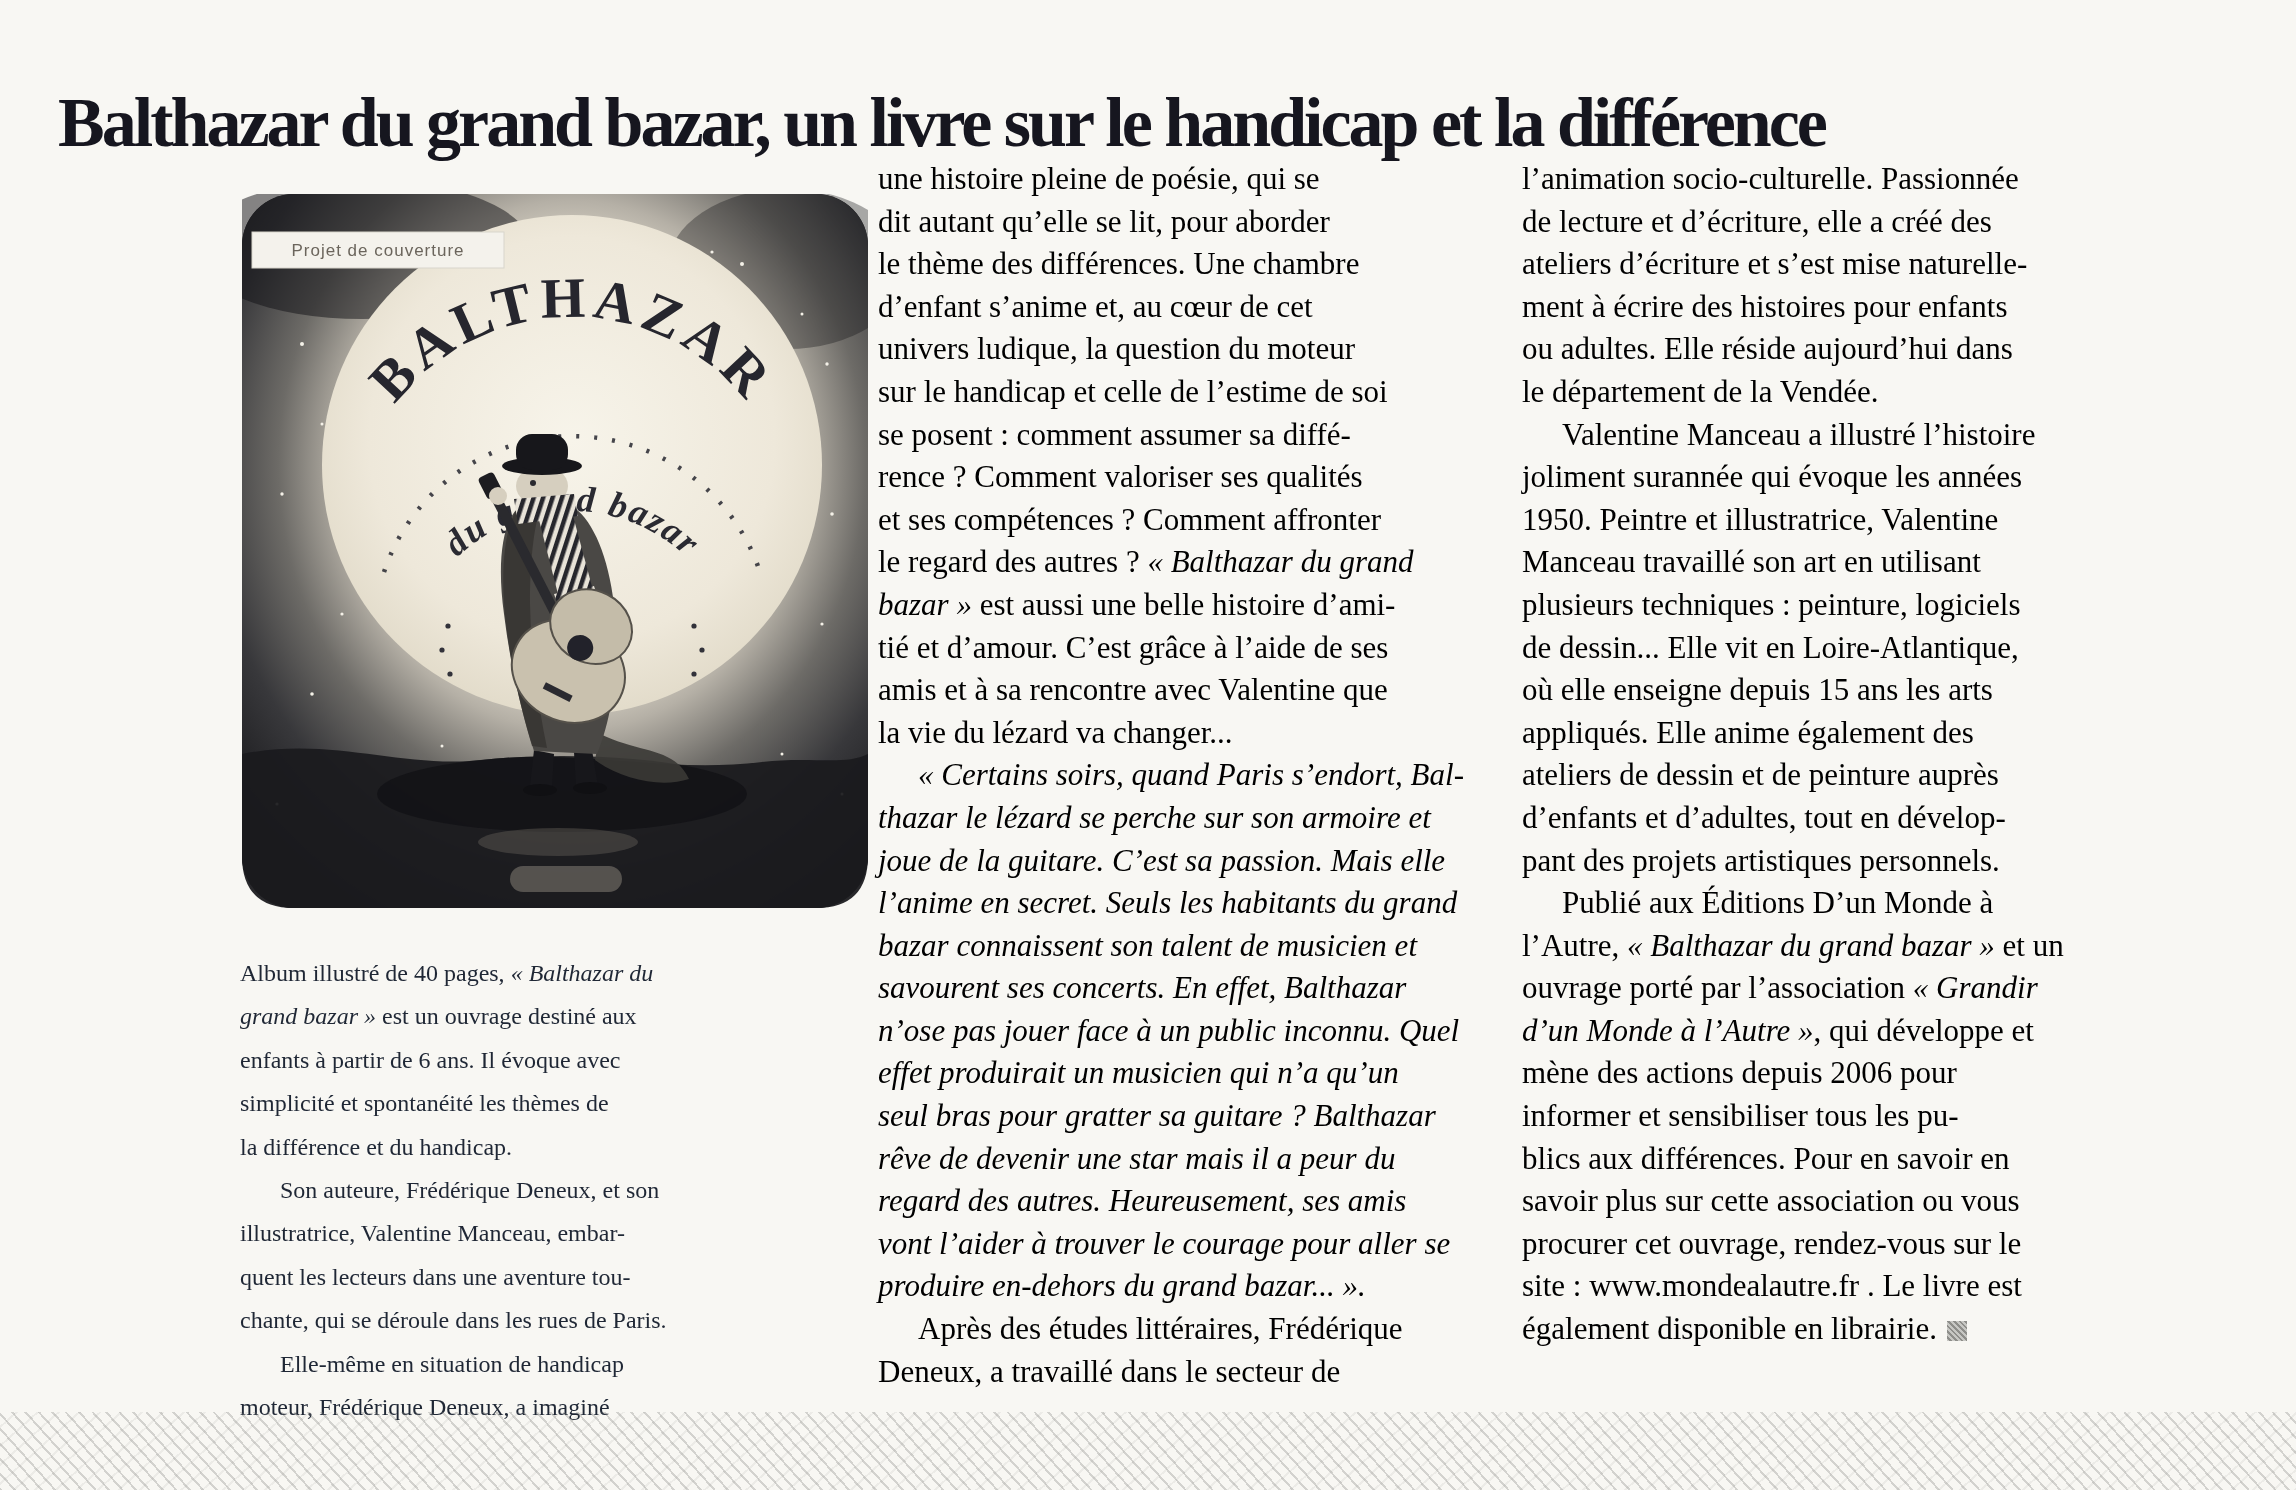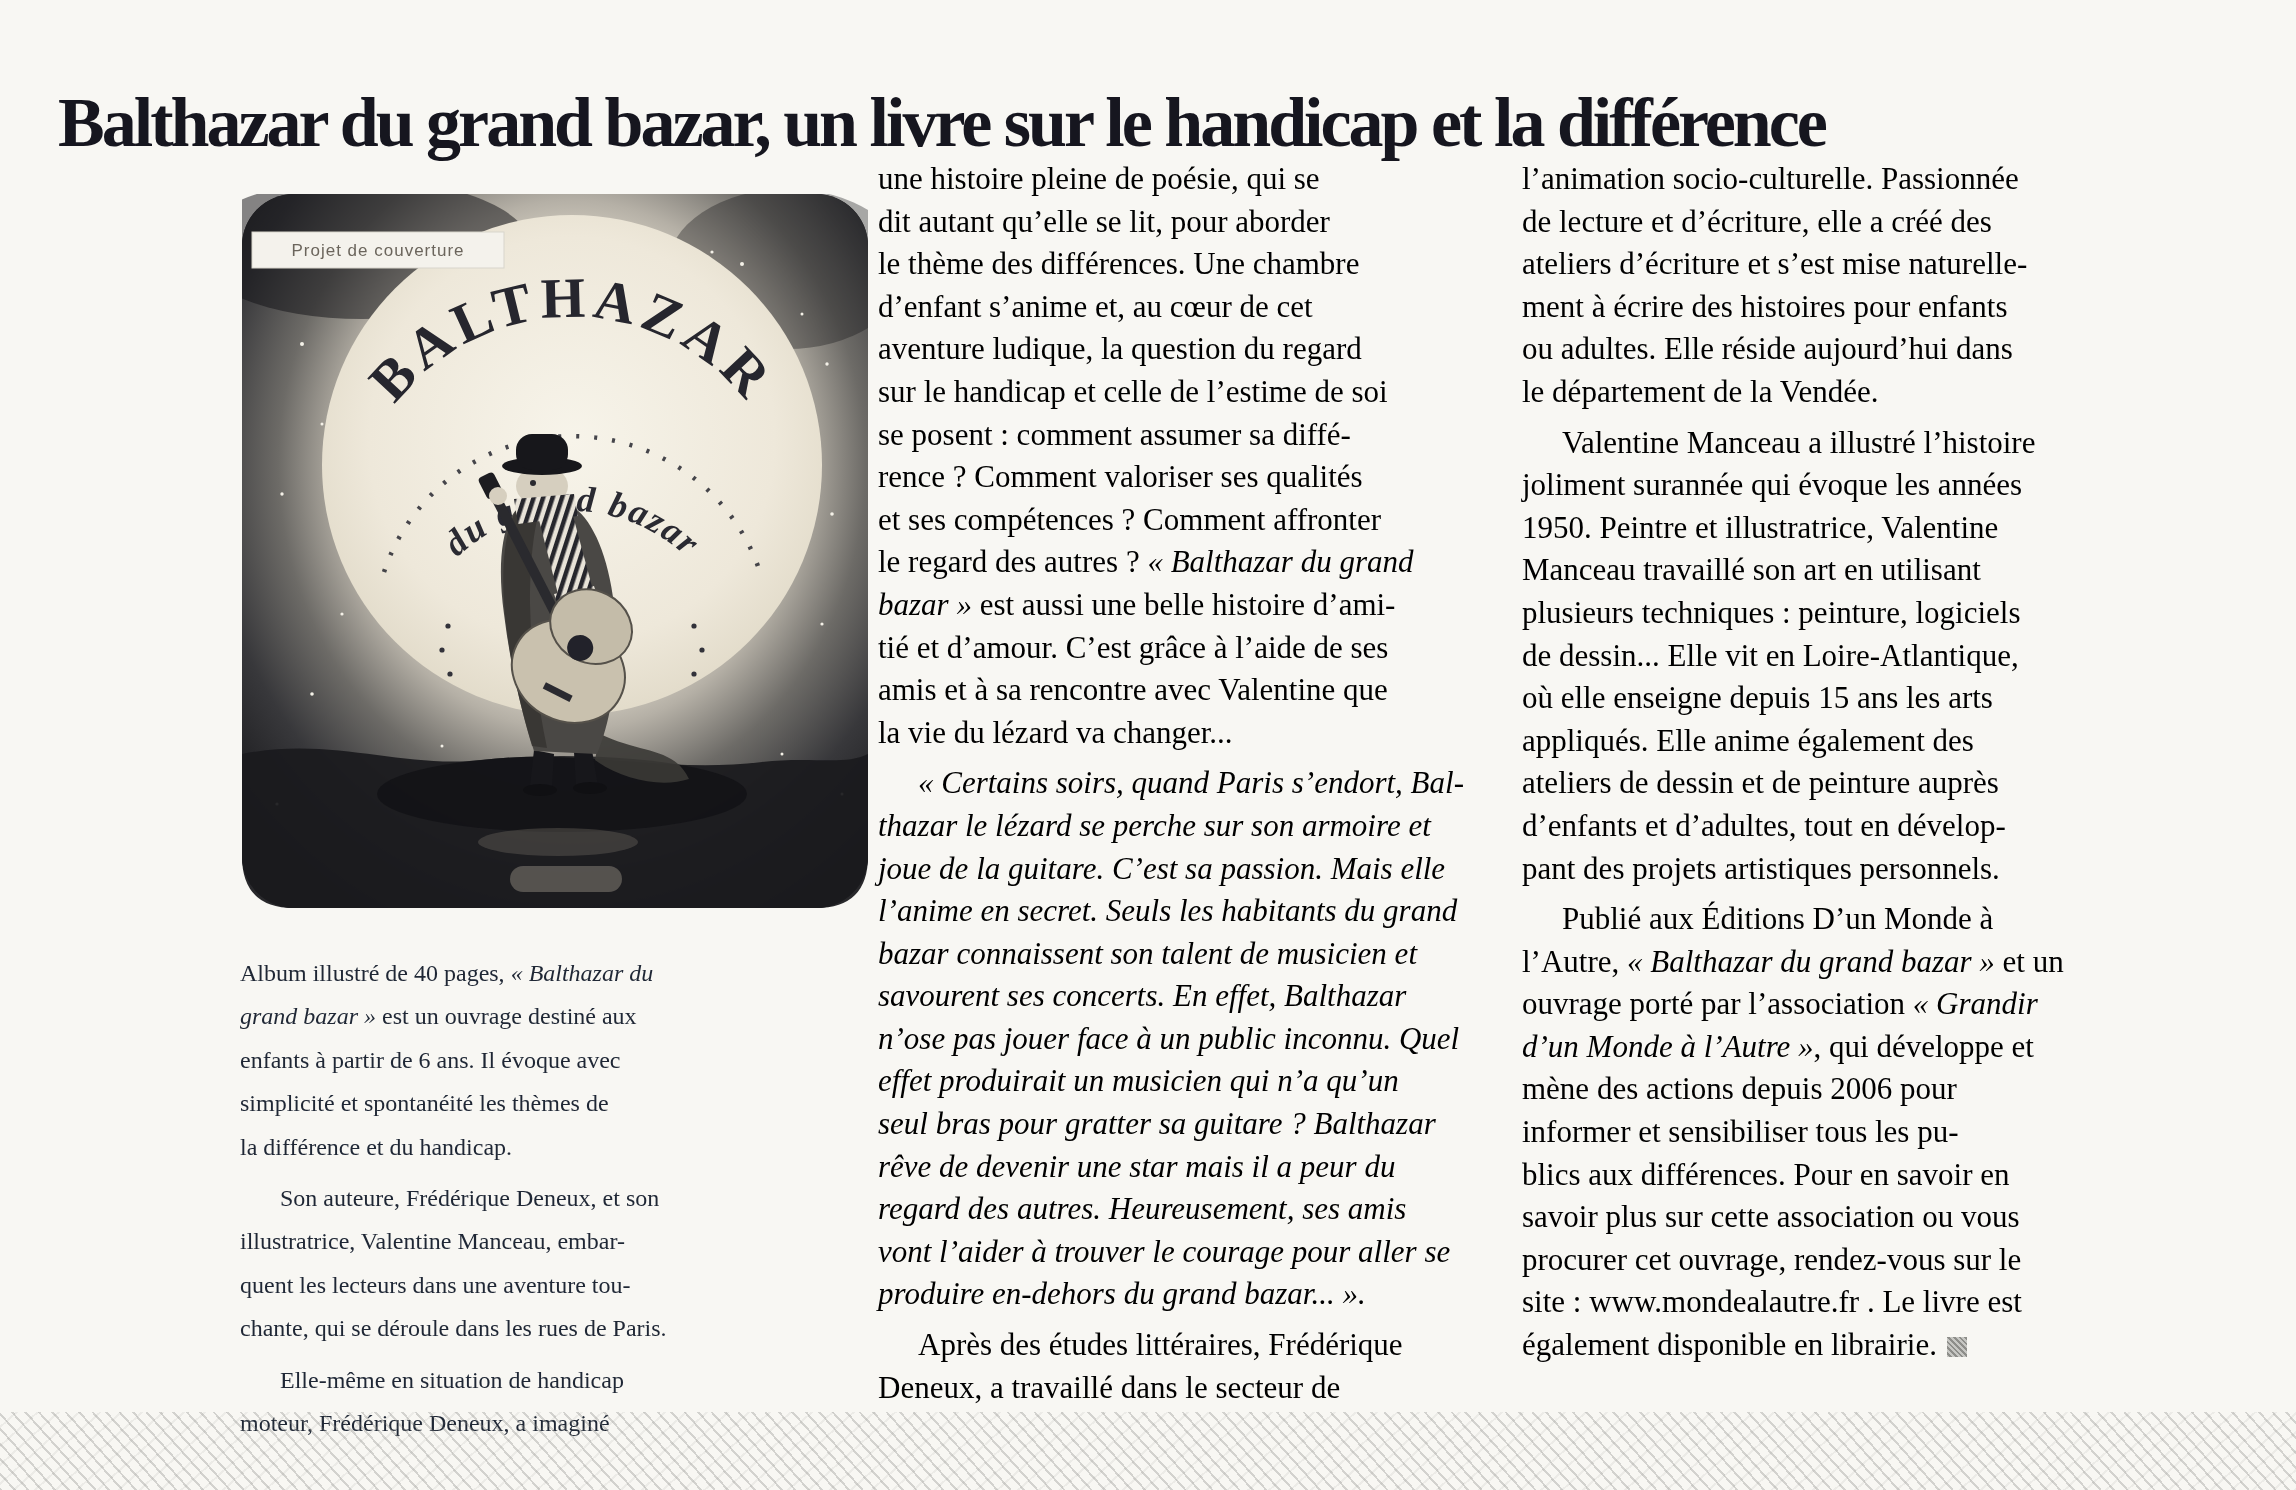--- a/index.html
+++ b/index.html
@@ -15,21 +15,21 @@
     position:absolute;left:58px;top:36px;
     font-size:70px;font-weight:bold;letter-spacing:-3px;
     color:#16161f;white-space:nowrap;
   }
   .col{
     position:absolute;
     font-size:31px;line-height:42.6px;
     color:#000000;
   }
   .col .line{white-space:nowrap;height:42.6px;}
-  .col .line.ind{padding-left:40px;margin-top:8px;}
+  .col .line.ind{padding-left:40px;}
   .seg-n{font-style:normal;}
   .seg-i{font-style:italic;}
   .seg-sq{
     display:inline-block;width:20px;height:20px;margin-left:10px;
     background:repeating-linear-gradient(45deg,#c7c7c3 0 2px,#8e8e8a 2px 4px);
     transform:translateY(2px);
   }
   #col-caption{left:240px;top:952px;width:660px;font-size:24px;line-height:43.4px;color:#1f2735;}
   #col-caption .line{height:43.4px;}
   #col-middle{left:878px;top:158px;width:618px;}
@@ -169,21 +169,21 @@
       <div class="line"><span class="seg-n">quent les lecteurs dans une aventure tou-</span></div>
       <div class="line"><span class="seg-n">chante, qui se déroule dans les rues de Paris.</span></div>
       <div class="line ind"><span class="seg-n">Elle-même en situation de handicap</span></div>
       <div class="line"><span class="seg-n">moteur, Frédérique Deneux, a imaginé</span></div>
     </div>
   <div id="col-middle" class="col">
       <div class="line"><span class="seg-n">une histoire pleine de poésie, qui se</span></div>
       <div class="line"><span class="seg-n">dit autant qu’elle se lit, pour aborder</span></div>
       <div class="line"><span class="seg-n">le thème des différences. Une chambre</span></div>
       <div class="line"><span class="seg-n">d’enfant s’anime et, au cœur de cet</span></div>
-      <div class="line"><span class="seg-n">aventure ludique, la question du regard</span></div>
+      <div class="line"><span class="seg-n">univers ludique, la question du moteur</span></div>
       <div class="line"><span class="seg-n">sur le handicap et celle de l’estime de soi</span></div>
       <div class="line"><span class="seg-n">se posent : comment assumer sa diffé-</span></div>
       <div class="line"><span class="seg-n">rence ? Comment valoriser ses qualités</span></div>
       <div class="line"><span class="seg-n">et ses compétences ? Comment affronter</span></div>
       <div class="line"><span class="seg-n">le regard des autres ? </span><span class="seg-i">« Balthazar du grand</span></div>
       <div class="line"><span class="seg-i">bazar »</span><span class="seg-n"> est aussi une belle histoire d’ami-</span></div>
       <div class="line"><span class="seg-n">tié et d’amour. C’est grâce à l’aide de ses</span></div>
       <div class="line"><span class="seg-n">amis et à sa rencontre avec Valentine que</span></div>
       <div class="line"><span class="seg-n">la vie du lézard va changer...</span></div>
       <div class="line ind"><span class="seg-i">« Certains soirs, quand Paris s’endort, Bal-</span></div>

